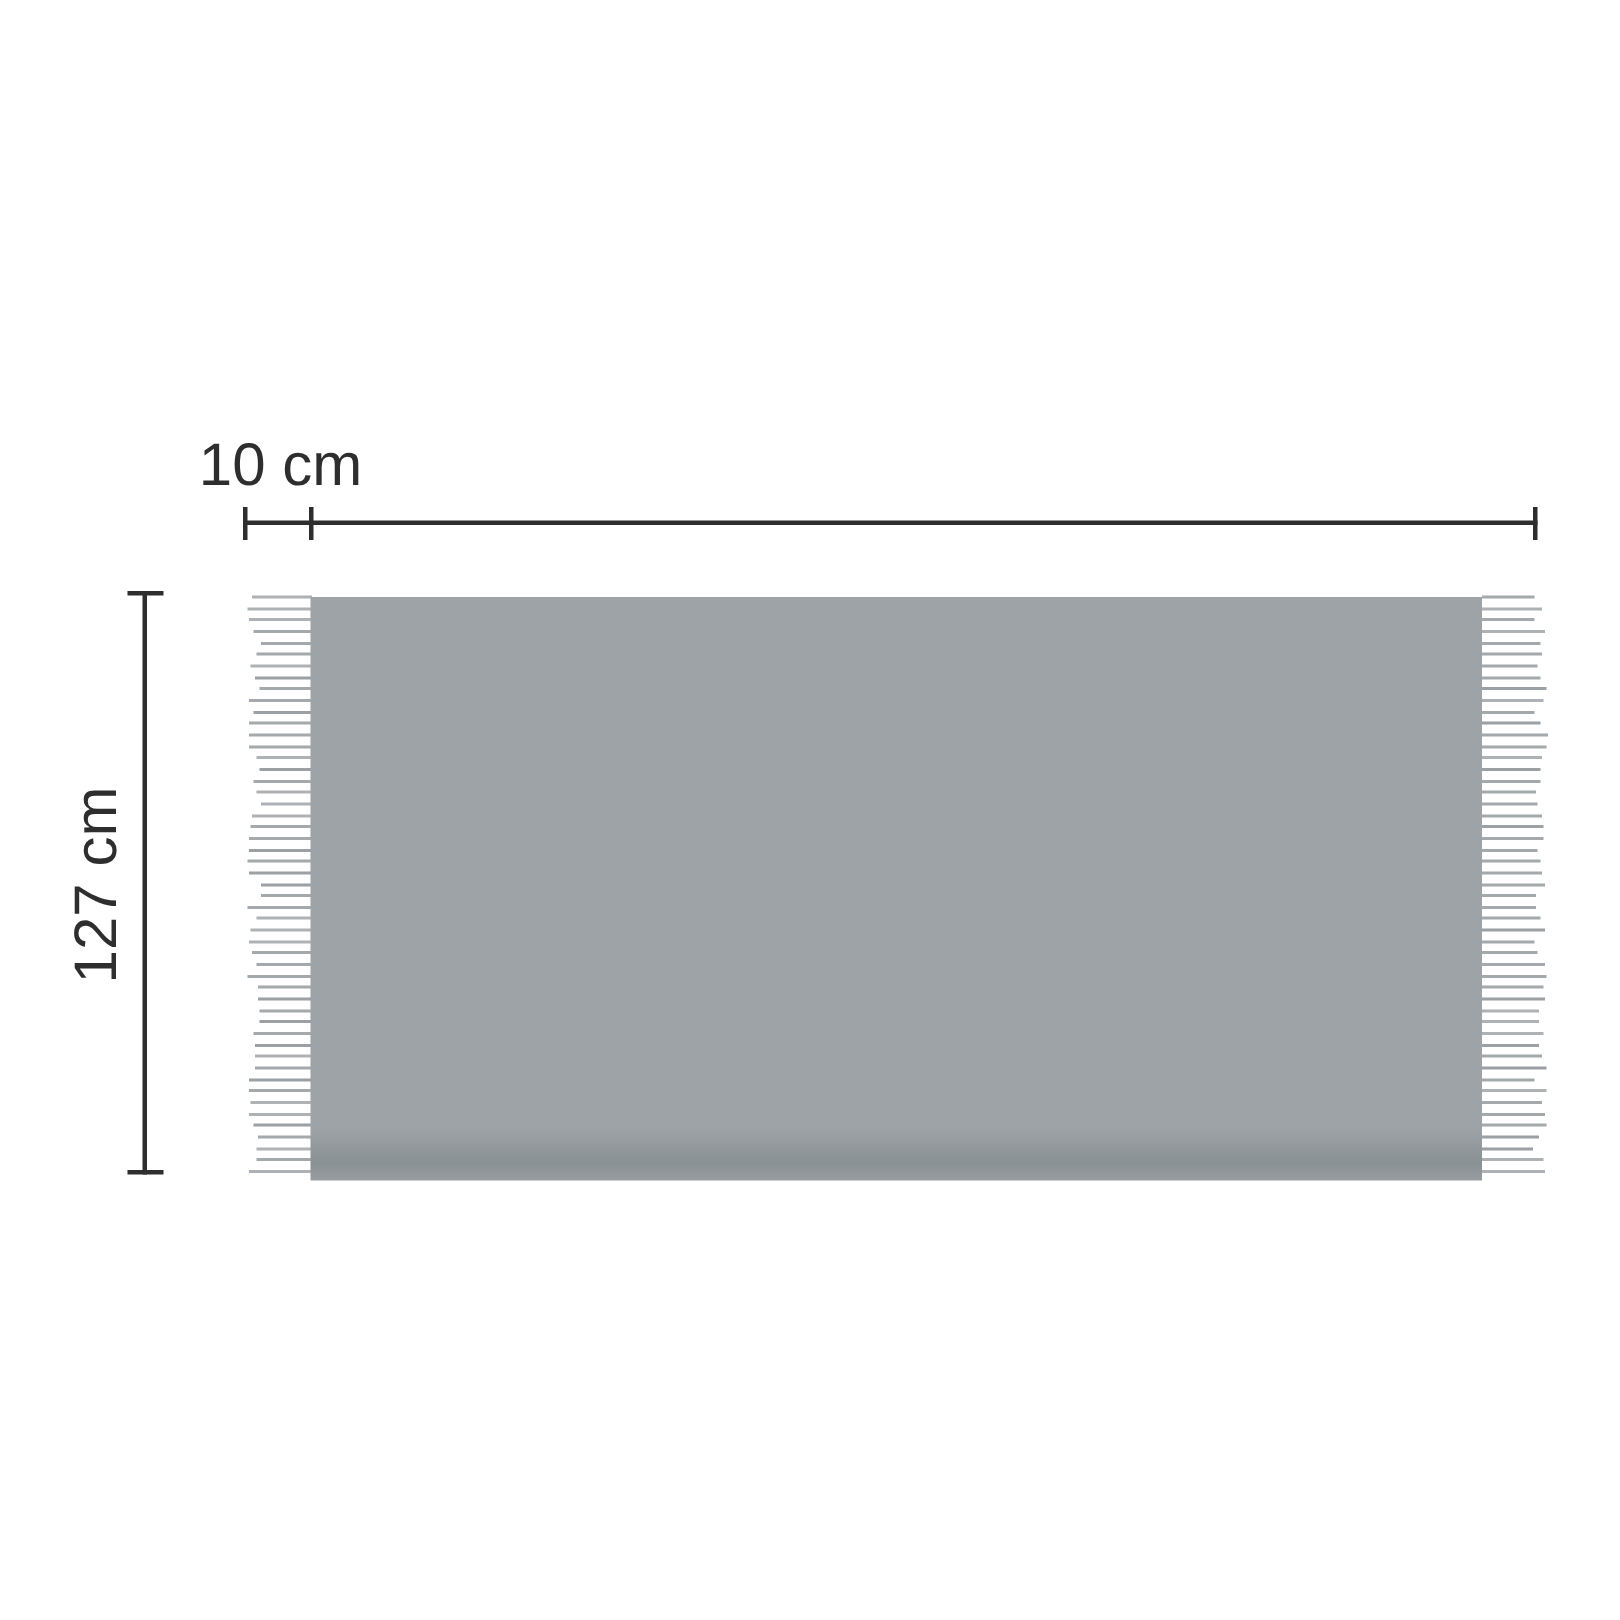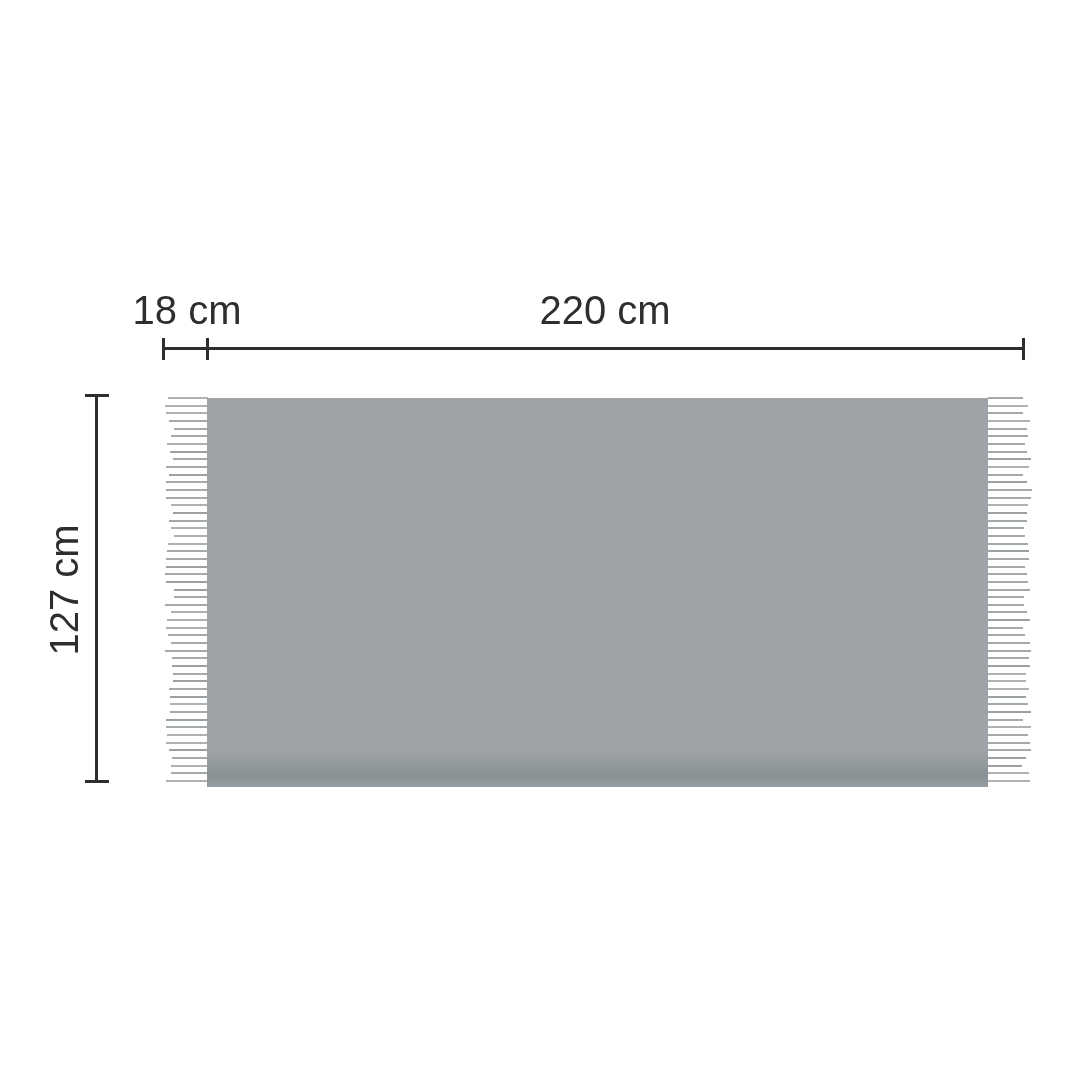--- a/index.html
+++ b/index.html
@@ -107,23 +107,22 @@
     height: 2px;
   }
   .fringe-left  .fringe-line { right: 0; }
   .fringe-right .fringe-line { left: 0; }
 </style>
 </head>
 <body>
 
 <div class="canvas">
 
-  <div class="dim-label label-fringe-width">18 cm</div>
-
-  <div class="dim-label label-body-width">220 cm</div>
+  <div class="dim-label label-fringe-width">10 cm</div>
+
 
   <div class="dim-h-line"></div>
   <div class="tick-v tick-h-left"></div>
   <div class="tick-v tick-h-mid"></div>
   <div class="tick-v tick-h-right"></div>
 
   <div class="dim-label label-height">127 cm</div>
 
   <div class="dim-v-line"></div>
   <div class="tick-h tick-v-top"></div>

